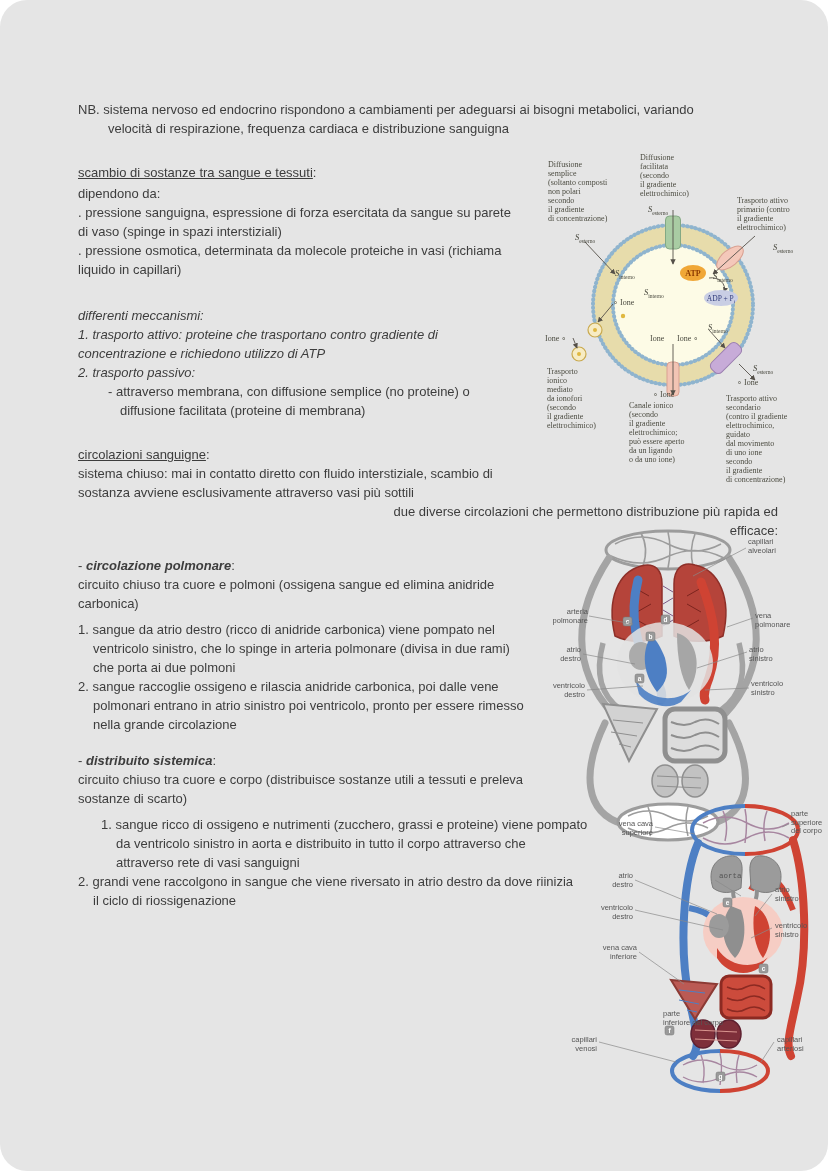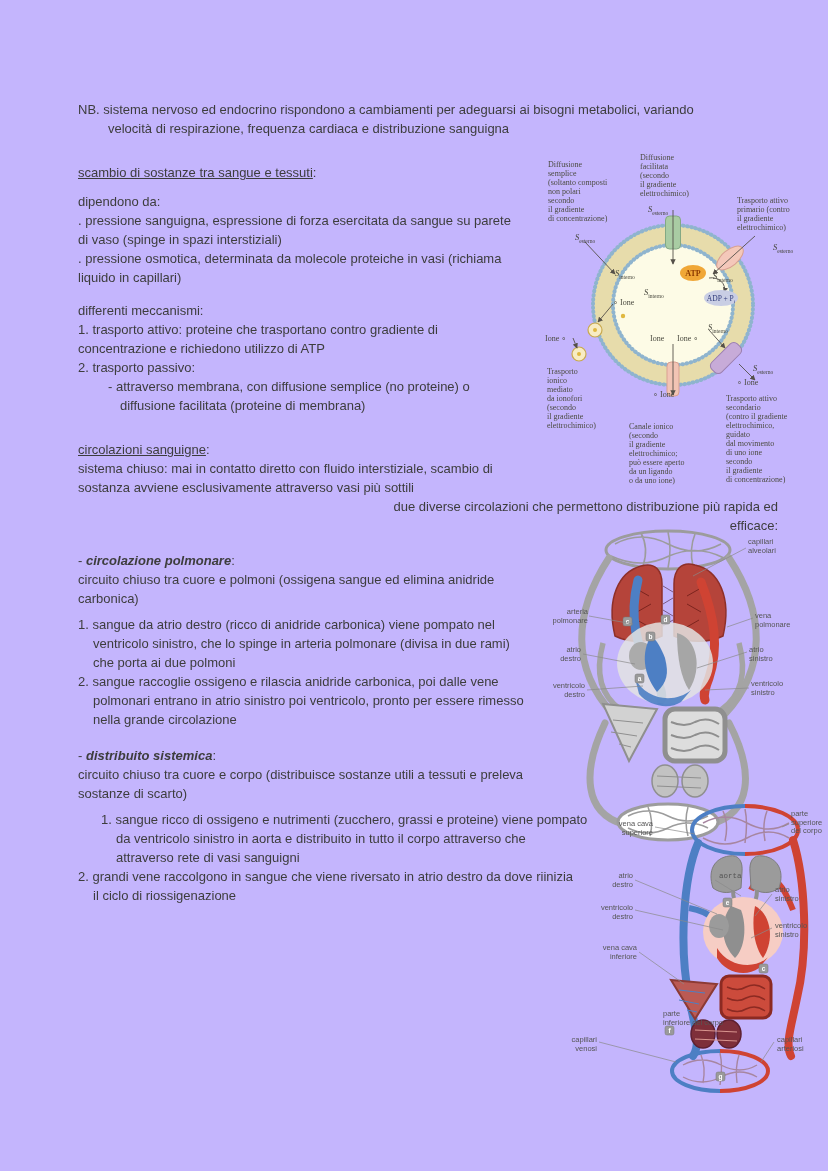--- a/index.html
+++ b/index.html
@@ -1,17 +1,17 @@
 <!DOCTYPE html>
 <html><head>
 <meta charset="utf-8">
 <style>
   html,body{margin:0;padding:0;background:#ffffff;}
-  .page{position:relative;width:828px;height:1171px;background:#c4b5fd;overflow:hidden;
-        font-family:"Liberation Sans",sans-serif;color:#3d3d3d;}
+  .page{position:relative;width:828px;height:1171px;background:#e5e5e5;overflow:hidden;
+        font-family:"Liberation Sans",sans-serif;color:#3d3d3d;border-radius:27px;}
   .col{position:absolute;left:78px;top:100px;width:700px;font-size:13px;line-height:19px;}
   .pre{white-space:pre-line;}
   .u{text-decoration:underline;}
   .bold{font-weight:normal;}
   .bi{font-weight:bold;font-style:italic;}
   .hang-nb{padding-left:30px;text-indent:-30px;}
   .hang-num{padding-left:15px;text-indent:-15px;}
   .hang-sub{padding-left:42px;text-indent:-12px;}
   
   .fig{position:absolute;}
@@ -28,27 +28,27 @@
 
 <div class="page">
 
   <div class="col">
 
     <div class="pre hang-nb">NB. sistema nervoso ed endocrino rispondono a cambiamenti per adeguarsi ai bisogni metabolici, variando
 velocità di respirazione, frequenza cardiaca e distribuzione sanguigna</div>
 
     <div style="margin-top:25px;"><span class="u">scambio di sostanze tra sangue e tessuti</span><span>:</span></div>
 
-    <div class="pre" style="margin-top:10px;">dipendono da:
+    <div class="pre" style="margin-top:2px;">dipendono da:
 . pressione sanguigna, espressione di forza esercitata da sangue su parete
 di vaso (spinge in spazi interstiziali)
 . pressione osmotica, determinata da molecole proteiche in vasi (richiama
 liquido in capillari)</div>
 
-    <div class="pre" style="margin-top:14px;">differenti meccanismi:
+    <div class="pre" style="margin-top:27px;font-style:italic;">differenti meccanismi:
 1. trasporto attivo: proteine che trasportano contro gradiente di
 concentrazione e richiedono utilizzo di ATP
 2. trasporto passivo:</div>
     <div class="pre hang-sub">- attraverso membrana, con diffusione semplice (no proteine) o
 diffusione facilitata (proteine di membrana)</div>
 
     <div style="margin-top:25px;"><span class="u bold">circolazioni sanguigne</span><span class="bold">:</span></div>
 
     <div class="pre" style="">sistema chiuso: mai in contatto diretto con fluido interstiziale, scambio di
 sostanza avviene esclusivamente attraverso vasi più sottili</div>
@@ -136,21 +136,21 @@
 primario (contro
 il gradiente
 elettrochimico)</div>
     <div class="mlabel" style="left:4px;top:215px;">Trasporto
 ionico
 mediato
 da ionofori
 (secondo
 il gradiente
 elettrochimico)</div>
-    <div class="mlabel" style="left:86px;top:270px;">Canale ionico
+    <div class="mlabel" style="left:86px;top:249px;">Canale ionico
 (secondo
 il gradiente
 elettrochimico;
 può essere aperto
 da un ligando
 o da uno ione)</div>
     <div class="mlabel" style="left:183px;top:242px;">Trasporto attivo
 secondario
 (contro il gradiente
 elettrochimico,

